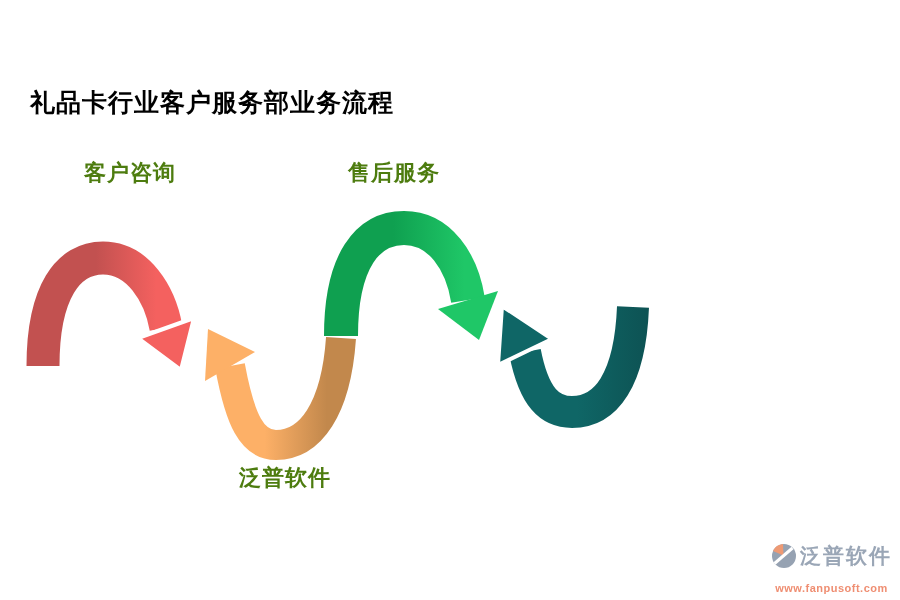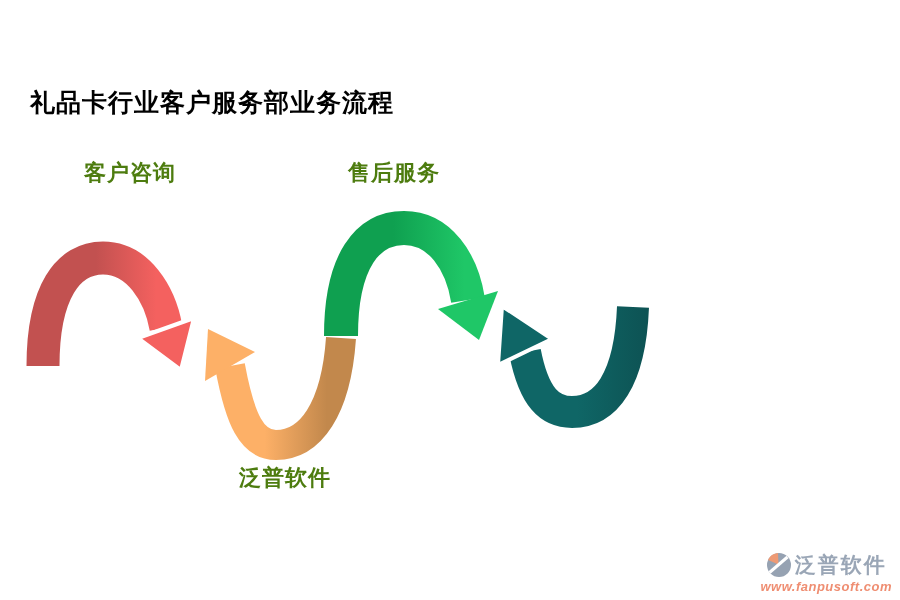--- a/index.html
+++ b/index.html
@@ -27,23 +27,22 @@
   .arrowhead{stroke:none;}
   .arrowhead.outlined{stroke:#ffffff;stroke-width:4;stroke-linejoin:miter;}
   .watermark{
     position:absolute;right:8px;bottom:6px;text-align:center;
   }
   .brand-row{display:flex;align-items:center;gap:3px;justify-content:center;}
   .brand-name{
     font-size:21px;font-weight:bold;color:#9aa6b6;letter-spacing:2px;
   }
   .brand-url{
-    font-size:13px;font-weight:bold;color:#ef8e72;margin-top:0px;
+    font-size:11px;font-weight:bold;color:#ef8e72;margin-top:12px;
     letter-spacing:0.5px;
-    font-style:italic;
   }
 </style>
 </head>
 <body>
 
 <div class="stage">
 
   <h1 class="title">礼品卡行业客户服务部业务流程</h1>
 
   <svg class="wave-svg" width="900" height="600" viewBox="0 0 900 600">

